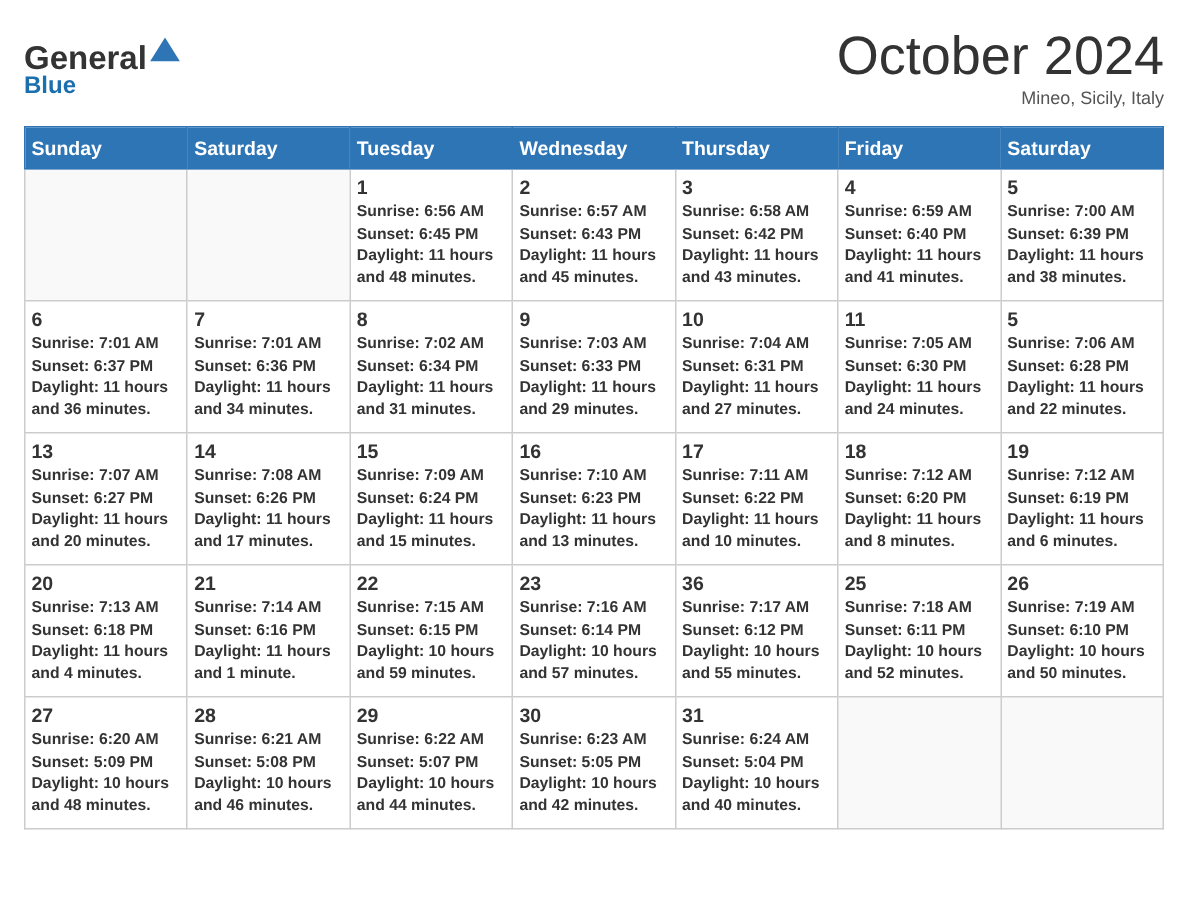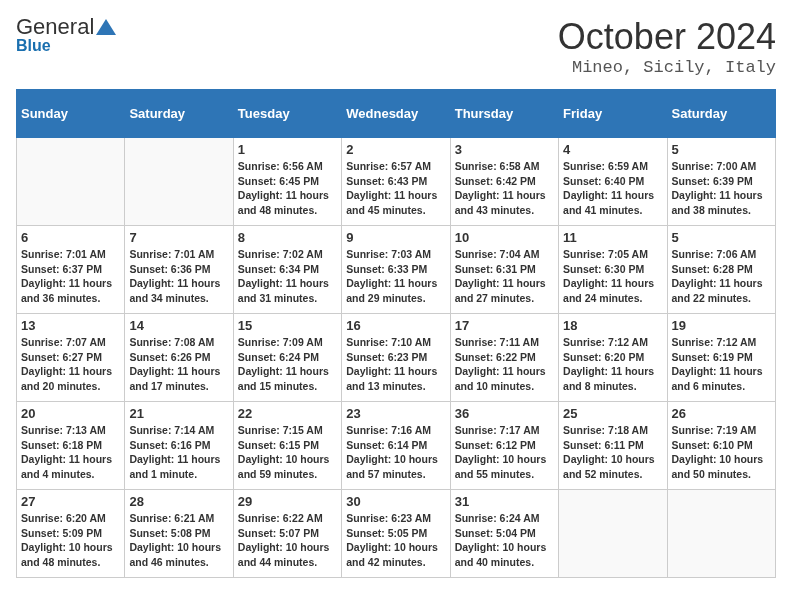--- a/index.html
+++ b/index.html
@@ -16,53 +16,53 @@
       align-items: flex-start;
       margin-bottom: 12px;
     }
     .logo {
       display: flex;
       flex-direction: column;
       align-items: flex-start;
     }
     .logo-general {
       font-size: 22px;
-      font-weight: normal;
+      font-weight: bold;
       color: #333;
       line-height: 1;
+      margin-top: 12px;
     }
     .logo-blue {
       font-size: 16px;
       font-weight: bold;
       color: #1a6faf;
       line-height: 1;
     }
     .title-block {
       text-align: right;
     }
     .month-title {
       font-size: 36px;
       color: #333;
       font-weight: normal;
       text-align: center;
     }
     .location {
-      font-size: 17px;
+      font-size: 12px;
       color: #555;
-      font-family: Liberation Mono, monospace;
     }
     .calendar {
       width: 100%;
       border-collapse: collapse;
       font-size: 11px;
     }
     .calendar th {
       background-color: #2e75b6;
       color: #fff;
-      padding: 16px 4px;
+      padding: 6px 4px;
       text-align: left;
       font-size: 13px;
       font-weight: bold;
       border: 1px solid #2e75b6;
     }
     .calendar td {
       border: 1px solid #ccc;
       vertical-align: top;
       padding: 4px;
       width: calc(100% / 7);

